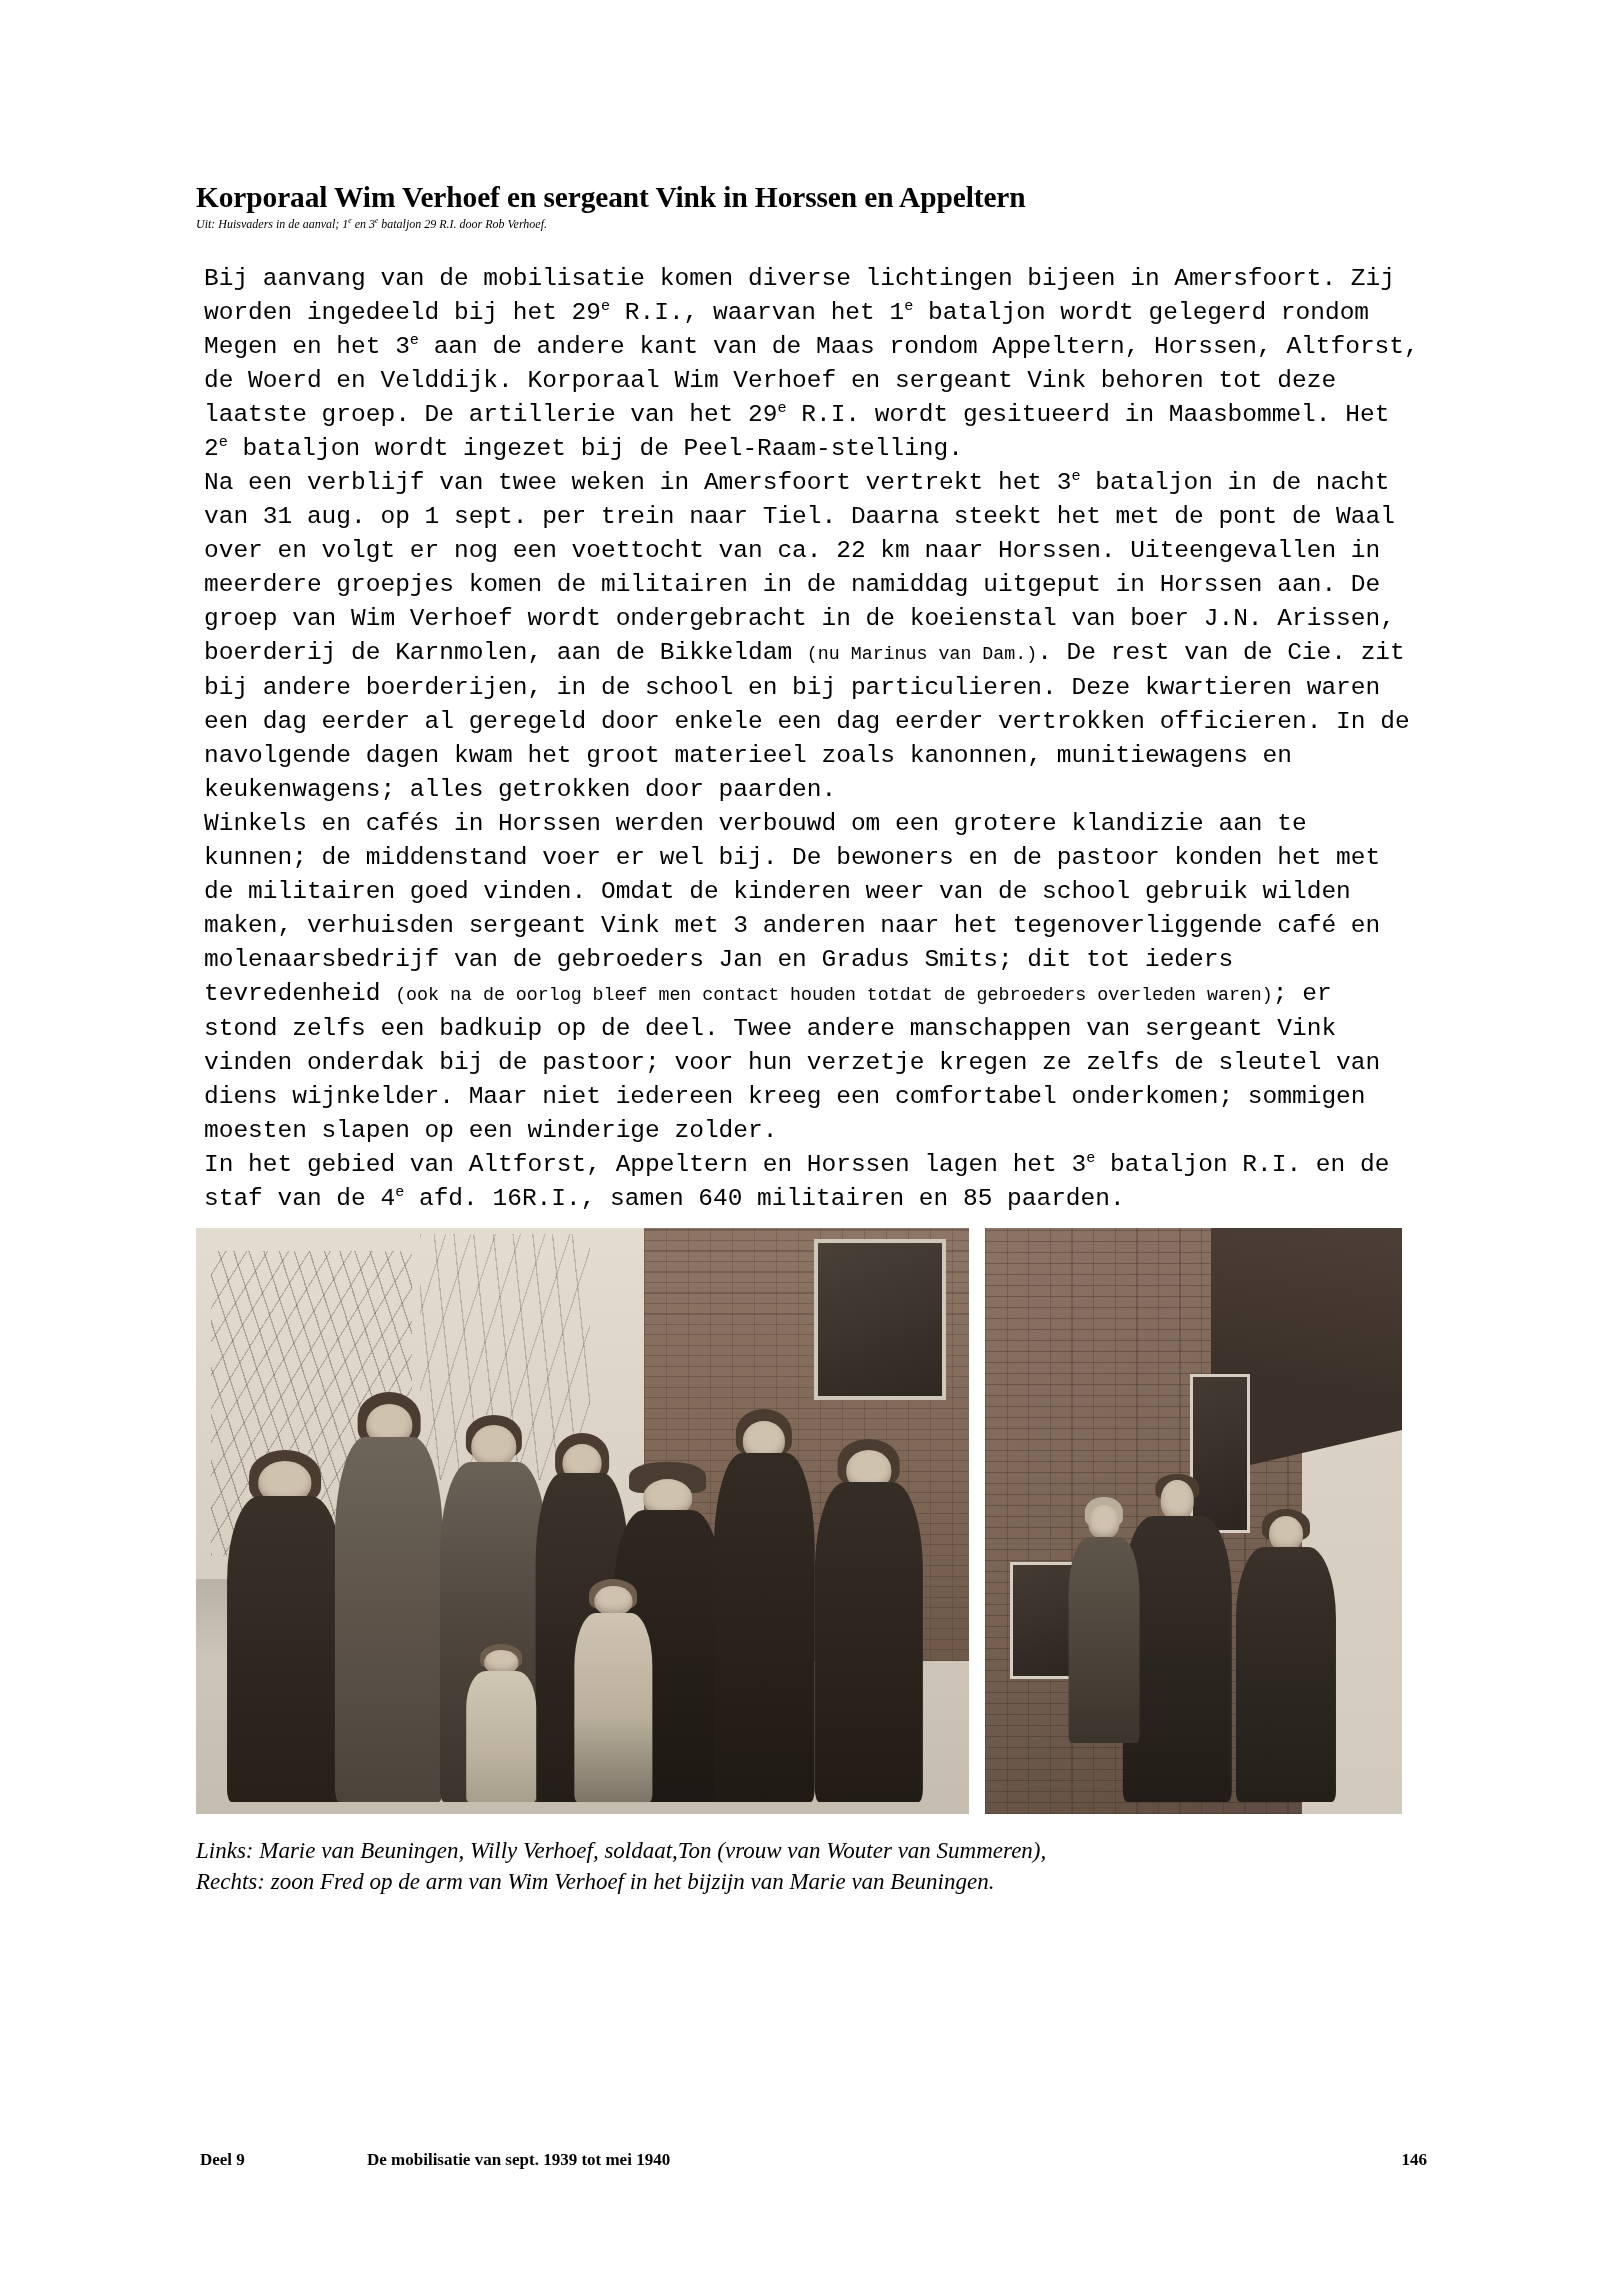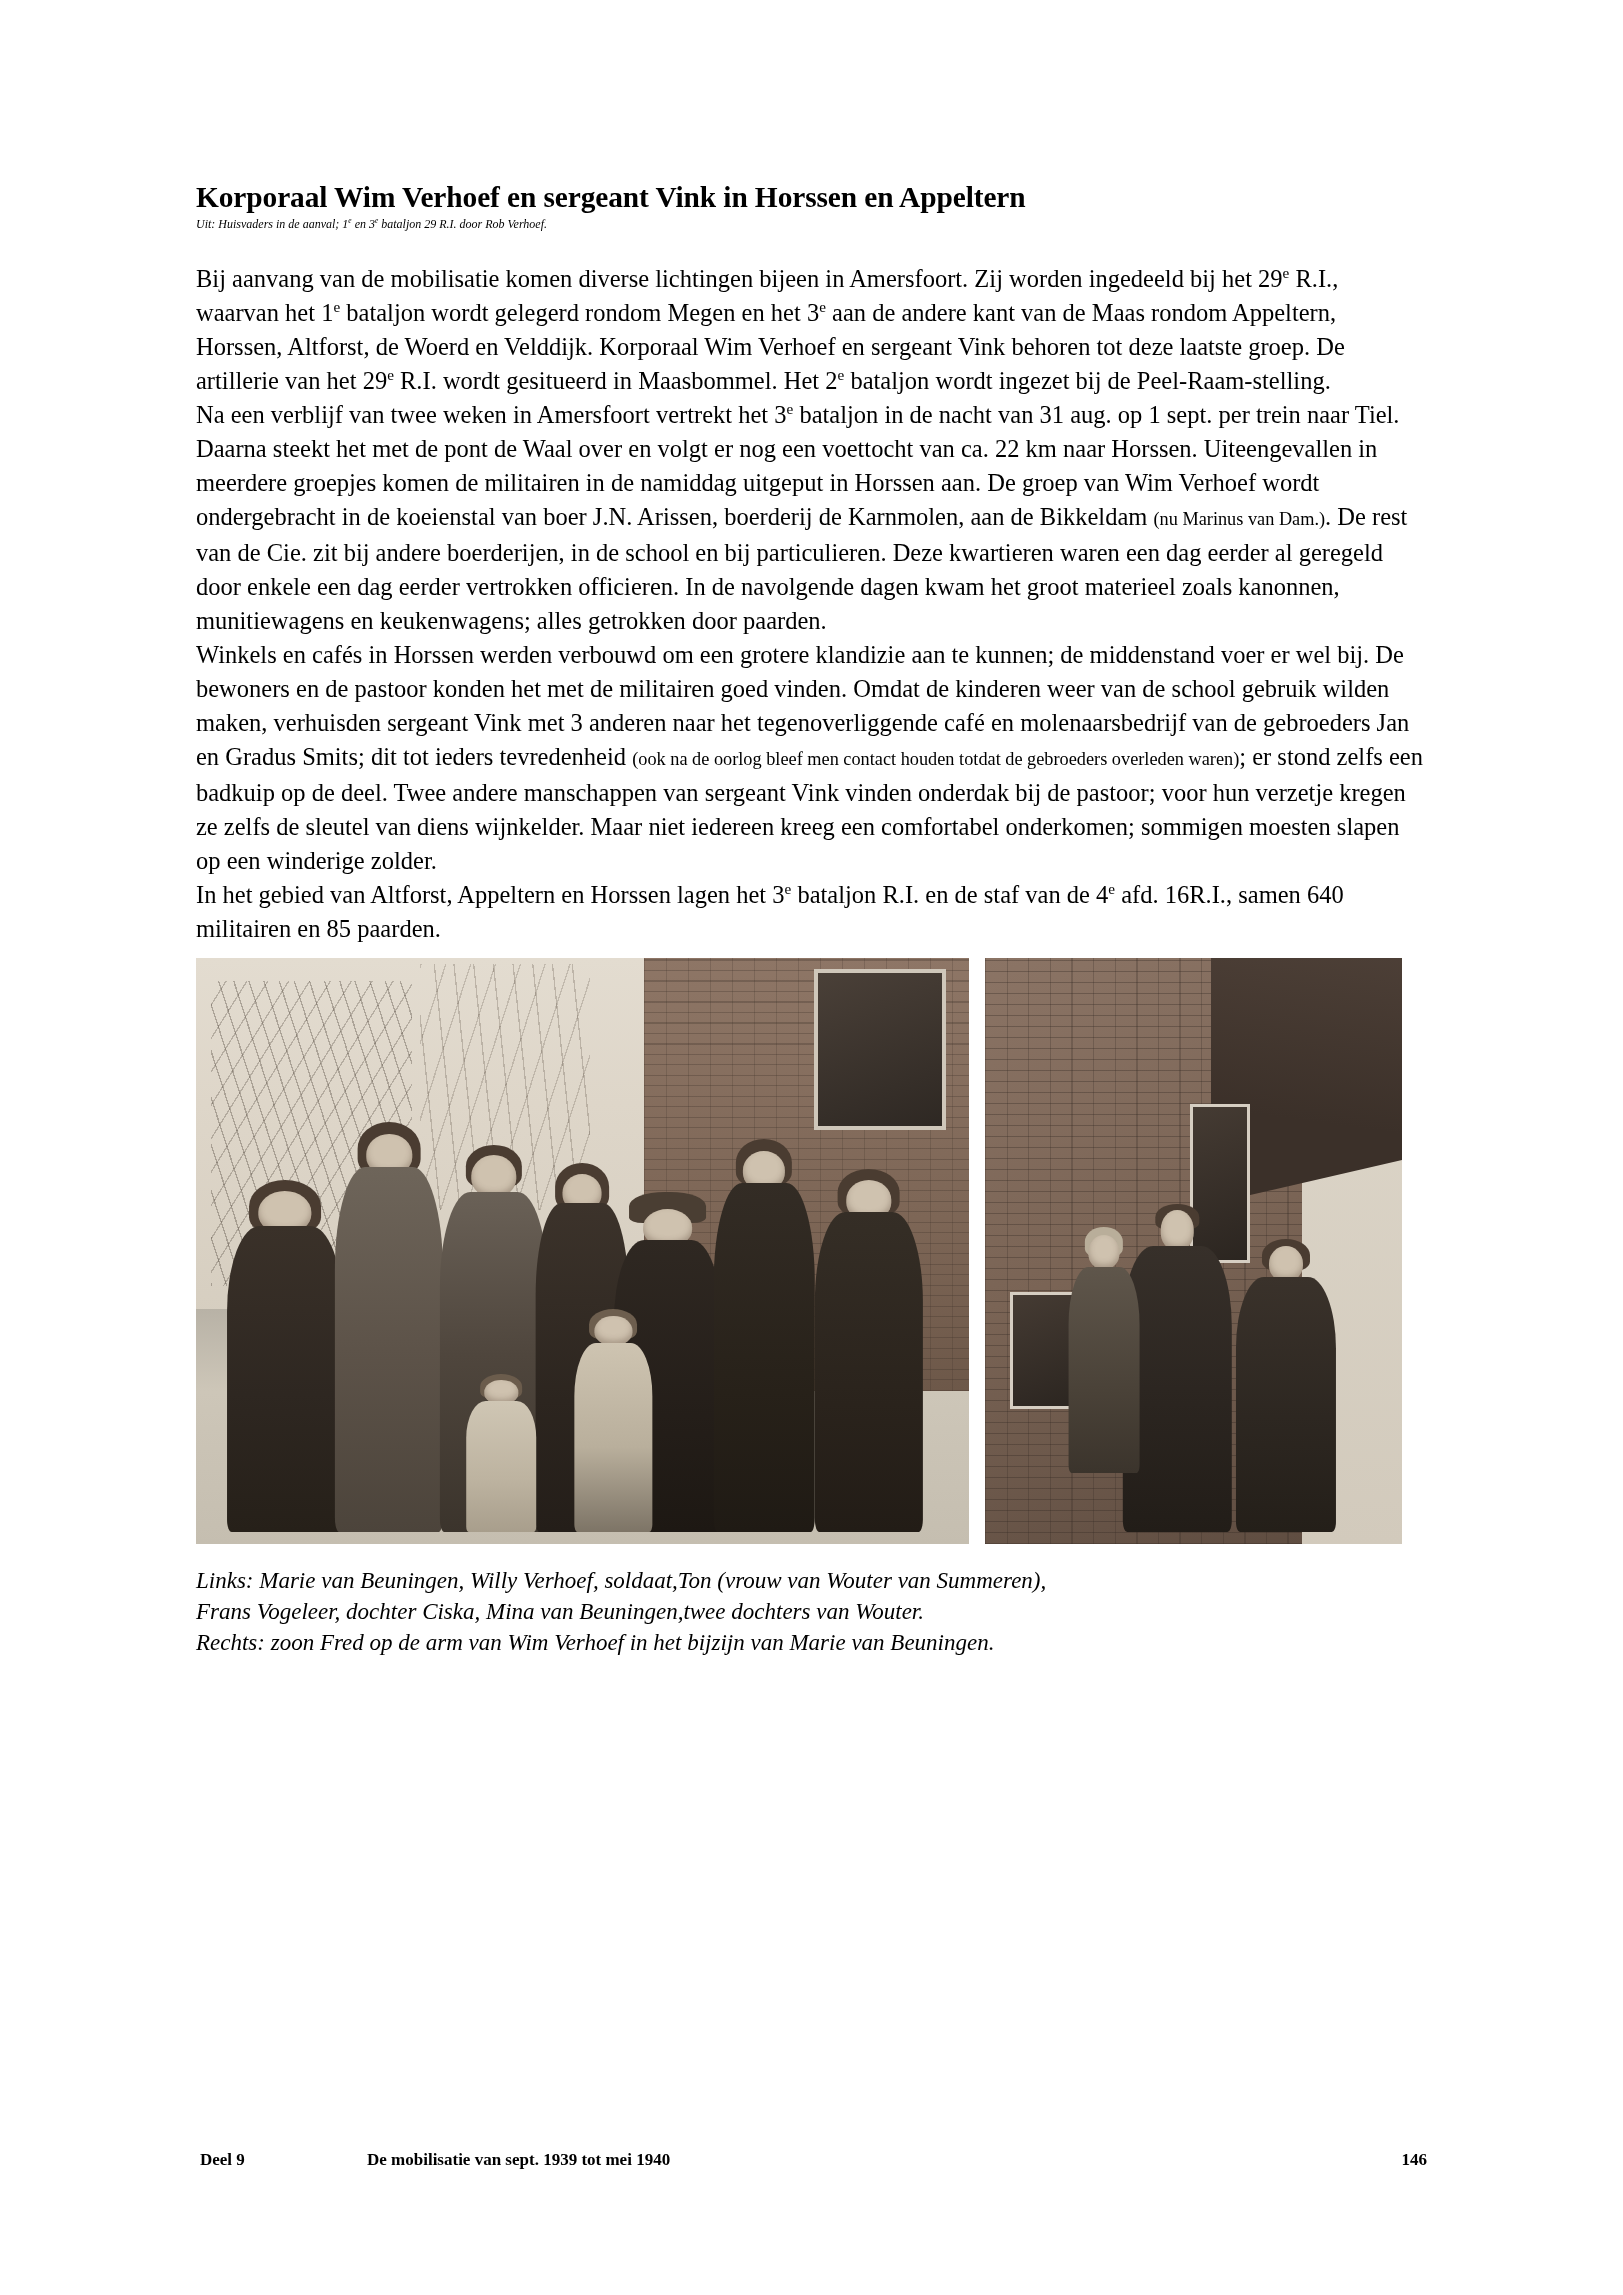--- a/index.html
+++ b/index.html
@@ -36,21 +36,22 @@
     font-size: 12px;
     font-style: italic;
     line-height: 1.2;
     margin: 0 0 31px 0;
   }
 
   .body-text {
     font-size: 24.5px;
     line-height: 34px;
     text-align: left;
-    margin: 0;
+    margin: 8px;
+    font-family: Liberation Mono, monospace;
   }
   .body-text p {
     margin: 0;
   }
   sup {
     font-size: 0.62em;
     vertical-align: super;
     line-height: 0;
   }
   .small-note {
@@ -318,21 +319,20 @@
           <div class="body" style="top:13%; width:100%; height:87%;
                background:linear-gradient(180deg,#3a322b 0%,#2d2721 55%,#241f19 100%);"></div>
         </div>
       </div>
     </div>
 
   </div>
 
   <div class="caption">
     <div>Links: Marie van Beuningen, Willy Verhoef, soldaat,Ton (vrouw van Wouter van Summeren),</div>
-    <div>Frans Vogeleer, dochter Ciska, Mina van Beuningen,twee dochters van Wouter.</div>
     <div>Rechts: zoon Fred op de arm van Wim Verhoef in het bijzijn van Marie van Beuningen.</div>
   </div>
 
 </div>
 
 <div class="footer">
   <div class="f-left">Deel 9</div>
   <div class="f-mid">De mobilisatie van sept. 1939 tot mei 1940</div>
   <div class="f-right">146</div>
 </div>

